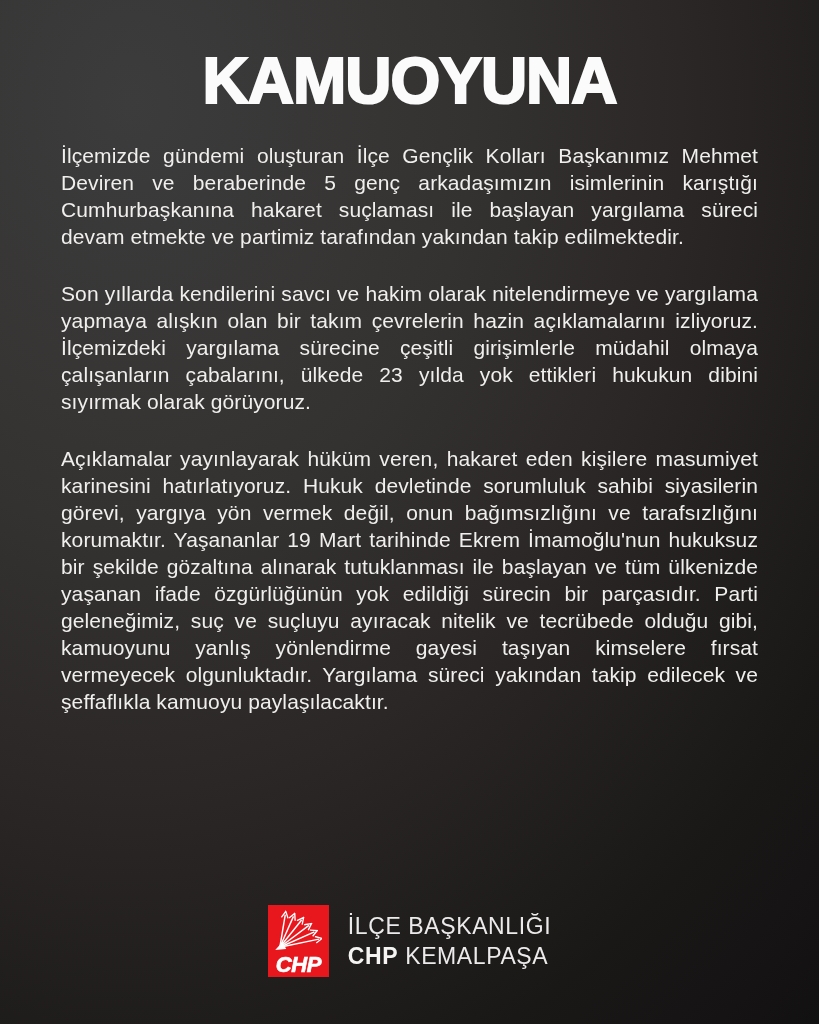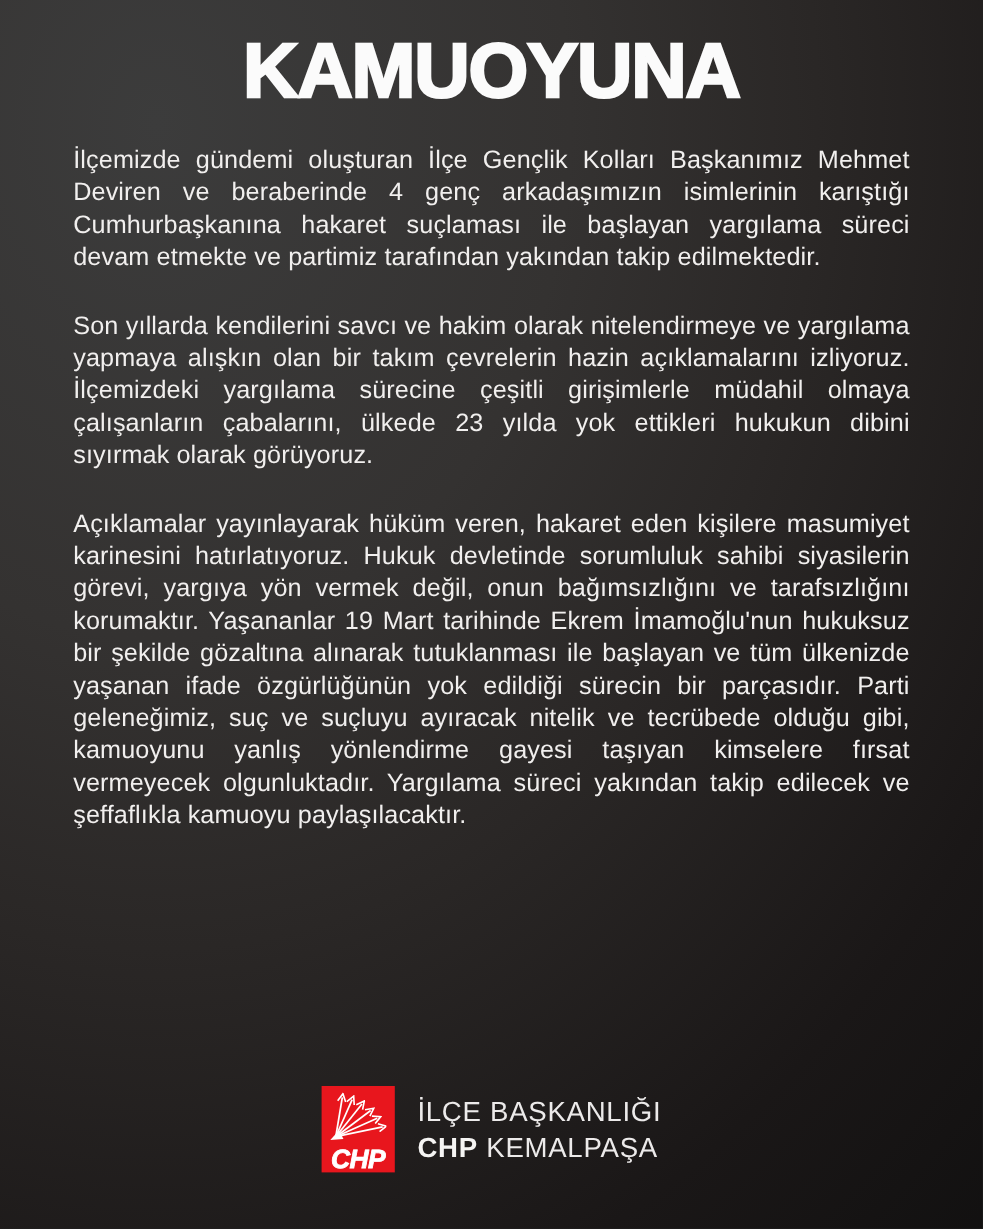--- a/index.html
+++ b/index.html
@@ -13,21 +13,21 @@
     height: 1024px;
     margin: 0 auto;
     overflow: hidden;
     background: radial-gradient(140% 140% at 16% 10%,
                 #3c3c3c 0%, #343231 30%, #2a2726 48%,
                 #1a1717 72%, #0c0c0c 100%);
     font-family: "Liberation Sans", sans-serif;
   }
   .title {
     margin: 0;
-    padding-top: 24px;
+    padding-top: 46px;
     text-align: center;
     font-size: 64px;
     line-height: 70px;
     font-weight: bold;
     letter-spacing: -1px;
     color: #fbfbfb;
     -webkit-text-stroke: 2.2px #fbfbfb;
   }
   .body-text {
     width: 697px;
@@ -83,21 +83,21 @@
   }
 </style>
 </head>
 <body>
 
 <div class="poster">
 
   <h1 class="title">KAMUOYUNA</h1>
 
   <div class="body-text">
-    <p>İlçemizde gündemi oluşturan İlçe Gençlik Kolları Başkanımız Mehmet Deviren ve beraberinde 4 genç arkadaşımızın isimlerinin karıştığı Cumhurbaşkanına hakaret suçlaması ile başlayan yargılama süreci devam etmekte ve partimiz tarafından yakından takip edilmektedir.</p>
+    <p>İlçemizde gündemi oluşturan İlçe Gençlik Kolları Başkanımız Mehmet Deviren ve beraberinde 5 genç arkadaşımızın isimlerinin karıştığı Cumhurbaşkanına hakaret suçlaması ile başlayan yargılama süreci devam etmekte ve partimiz tarafından yakından takip edilmektedir.</p>
     <p>Son yıllarda kendilerini savcı ve hakim olarak nitelendirmeye ve yargılama yapmaya alışkın olan bir takım çevrelerin hazin açıklamalarını izliyoruz. İlçemizdeki yargılama sürecine çeşitli girişimlerle müdahil olmaya çalışanların çabalarını, ülkede 23 yılda yok ettikleri hukukun dibini sıyırmak olarak görüyoruz.</p>
     <p>Açıklamalar yayınlayarak hüküm veren, hakaret eden kişilere masumiyet karinesini hatırlatıyoruz. Hukuk devletinde sorumluluk sahibi siyasilerin görevi, yargıya yön vermek değil, onun bağımsızlığını ve tarafsızlığını korumaktır. Yaşananlar 19 Mart tarihinde Ekrem İmamoğlu'nun hukuksuz bir şekilde gözaltına alınarak tutuklanması ile başlayan ve tüm ülkenizde yaşanan ifade özgürlüğünün yok edildiği sürecin bir parçasıdır. Parti geleneğimiz, suç ve suçluyu ayıracak nitelik ve tecrübede olduğu gibi, kamuoyunu yanlış yönlendirme gayesi taşıyan kimselere fırsat vermeyecek olgunluktadır. Yargılama süreci yakından takip edilecek ve şeffaflıkla kamuoyu paylaşılacaktır.</p>
   </div>
 
   <div class="footer">
 
     <div class="chp-logo">
       <span style="display:block;">
         <svg width="48" height="40" viewBox="0 0 52 44" xmlns="http://www.w3.org/2000/svg" aria-hidden="true">
           <defs>

